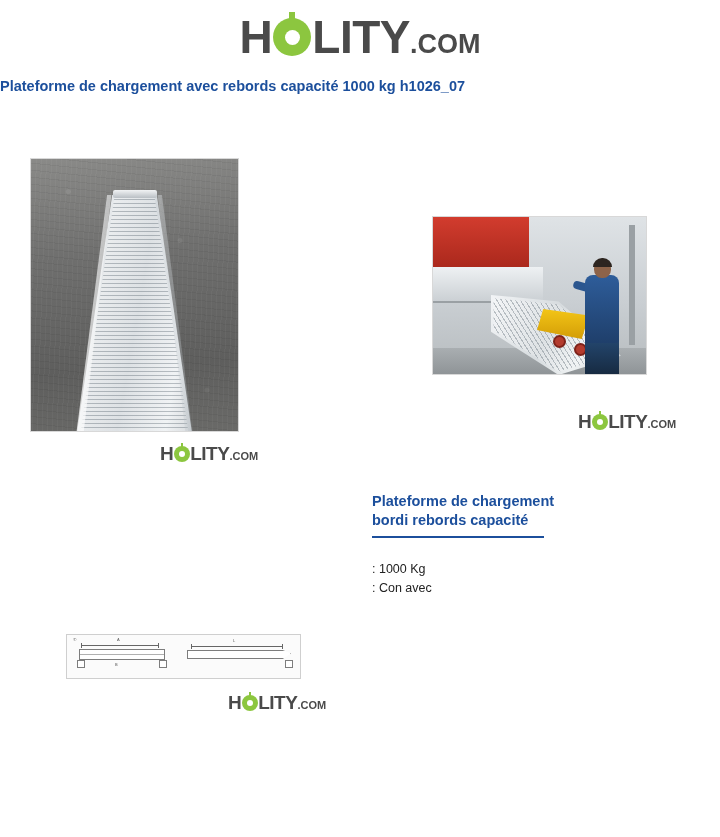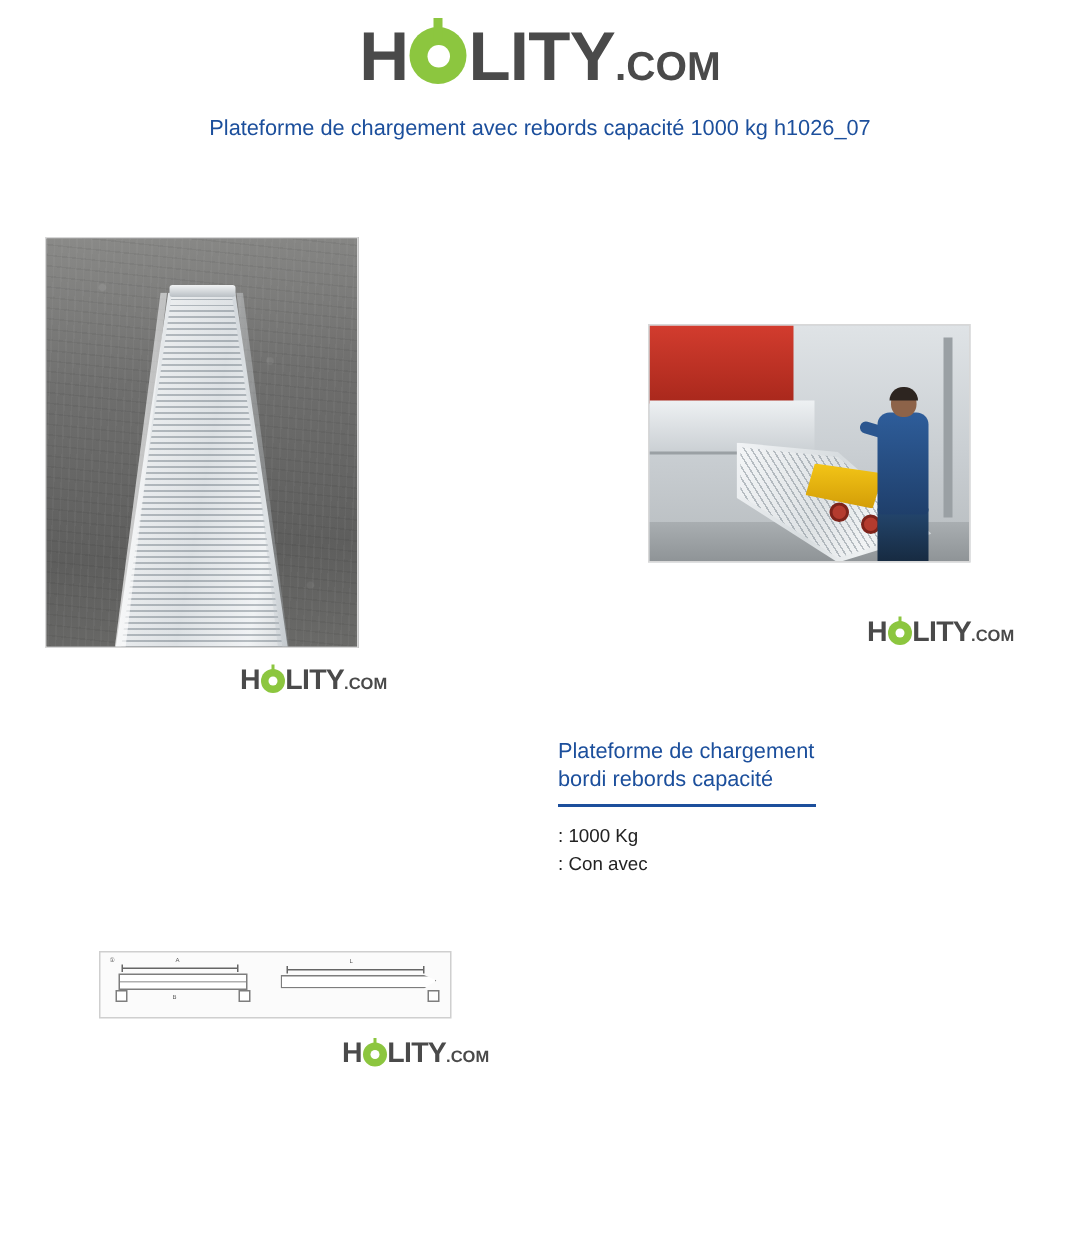--- a/index.html
+++ b/index.html
@@ -95,23 +95,22 @@
     left: 0;
     width: 720px;
     text-align: center;
   }
 
   .page-title {
     position: absolute;
     top: 78px;
     left: 0;
     width: 720px;
-    text-align: center;
     font-size: 14.5px;
-    font-weight: normal;
+    font-weight: bold;
     color: #1c4f9c;
   }
 
   
   .photo-main {
     position: absolute;
     left: 30px;
     top: 158px;
     width: 209px;
     height: 274px;
@@ -310,33 +309,33 @@
 
   
   .info {
     position: absolute;
     left: 372px;
     top: 492px;
     width: 300px;
   }
   .info-title {
     font-size: 14.5px;
-    font-weight: normal;
+    font-weight: bold;
     color: #1c4f9c;
     line-height: 19px;
     width: 215px;
   }
   .info-rule {
     margin-top: 6px;
     width: 172px;
     height: 2px;
     background: #1c4f9c;
   }
   .specs {
-    margin-top: 10px;
+    margin-top: 22px;
     font-size: 12.5px;
     color: #222222;
     line-height: 19px;
   }
   .spec-row { white-space: nowrap; }
 
   
   .drawing {
     position: absolute;
     left: 66px;

